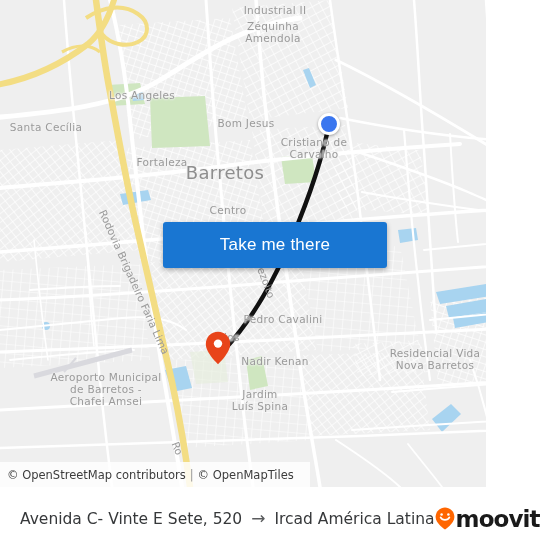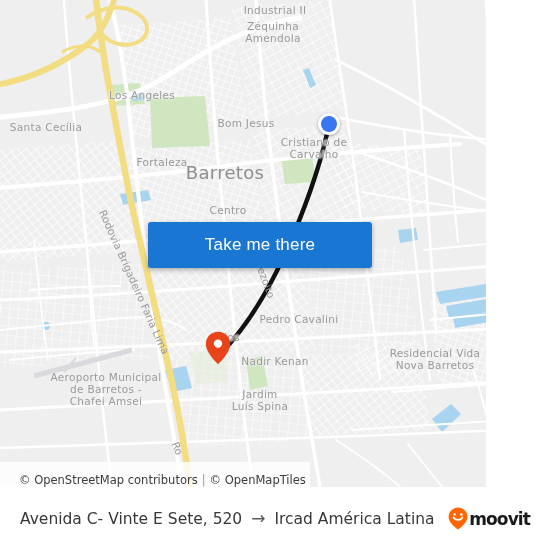--- a/index.html
+++ b/index.html
@@ -84,21 +84,21 @@
   #dest-pin {
     position: absolute;
     width: 26px;
     height: 34px;
     transform: translate(-50%, -100%);
   }
 
   
   #take-me-there {
     position: absolute;
-    left: 148px;
+    left: 163px;
     top: 222px;
     width: 224px;
     height: 46px;
     background: #1976d2;
     color: #ffffff;
     border: none;
     border-radius: 3px;
     font-family: "Liberation Sans", sans-serif;
     font-size: 17px;
     letter-spacing: .2px;
@@ -109,22 +109,22 @@
 
   
   #attribution {
     position: absolute;
     left: 0;
     bottom: 0;
     width: 310px;
     height: 25px;
     background: rgba(255,255,255,.82);
     display: flex;
-    align-items: flex-end;
-    padding-left: 19px;
+    align-items: center;
+    padding-left: 7px;
     box-sizing: border-box;
     font-family: "DejaVu Sans", sans-serif;
     font-size: 11.5px;
     color: #3c3c3c;
     white-space: pre;
   }
   #attribution .sep { color: #9b9b9b; }
 
   
   #footer {
@@ -156,21 +156,21 @@
   }
   #moovit-logo {
     display: flex;
     align-items: center;
     flex: 0 0 auto;
     margin-right: 6px;
   }
   #moovit-wordmark {
     font-family: "DejaVu Sans", sans-serif;
     font-weight: bold;
-    font-size: 17px;
+    font-size: 23px;
     color: #1a1a1a;
     letter-spacing: -0.9px;
     margin-left: 1px;
   }
 </style>
 </head>
 <body>
 
 <div id="app">
 
@@ -298,21 +298,21 @@
 Amendola</div>
       <div class="place-label" style="left:142px; top:95px;">Los Angeles</div>
       <div class="place-label" style="left:246px; top:123px;">Bom Jesus</div>
       <div class="place-label" style="left:304px; top:148px;margin-left:10px;">Cristiano de
 Carvalho</div>
       <div class="place-label" style="left:46px; top:127px;">Santa Cecília</div>
       <div class="place-label" style="left:162px; top:162px;">Fortaleza</div>
       <div class="place-label big" style="left:225px; top:172px;">Barretos</div>
       <div class="place-label" style="left:228px; top:210px;">Centro</div>
       <div class="place-label" style="left:228px; top:293px;margin-top:44px;">Rios</div>
-      <div class="place-label" style="left:283px; top:319px;margin-left:16px;">Pedro Cavalini</div>
+      <div class="place-label" style="left:283px; top:319px;">Pedro Cavalini</div>
       <div class="place-label" style="left:275px; top:361px;">Nadir Kenan</div>
       <div class="place-label" style="left:260px; top:400px;">Jardim
 Luís Spina</div>
       <div class="place-label" style="left:82px; top:389px;margin-left:24px;">Aeroporto Municipal
 de Barretos -
 Chafei Amsei</div>
       <div class="place-label" style="left:435px; top:359px;">Residencial Vida
 Nova Barretos</div>
 
       <div class="road-label" style="left:108px; top:208px; transform: rotate(66deg);">Rodovia Brigadeiro Faria Lima</div>

